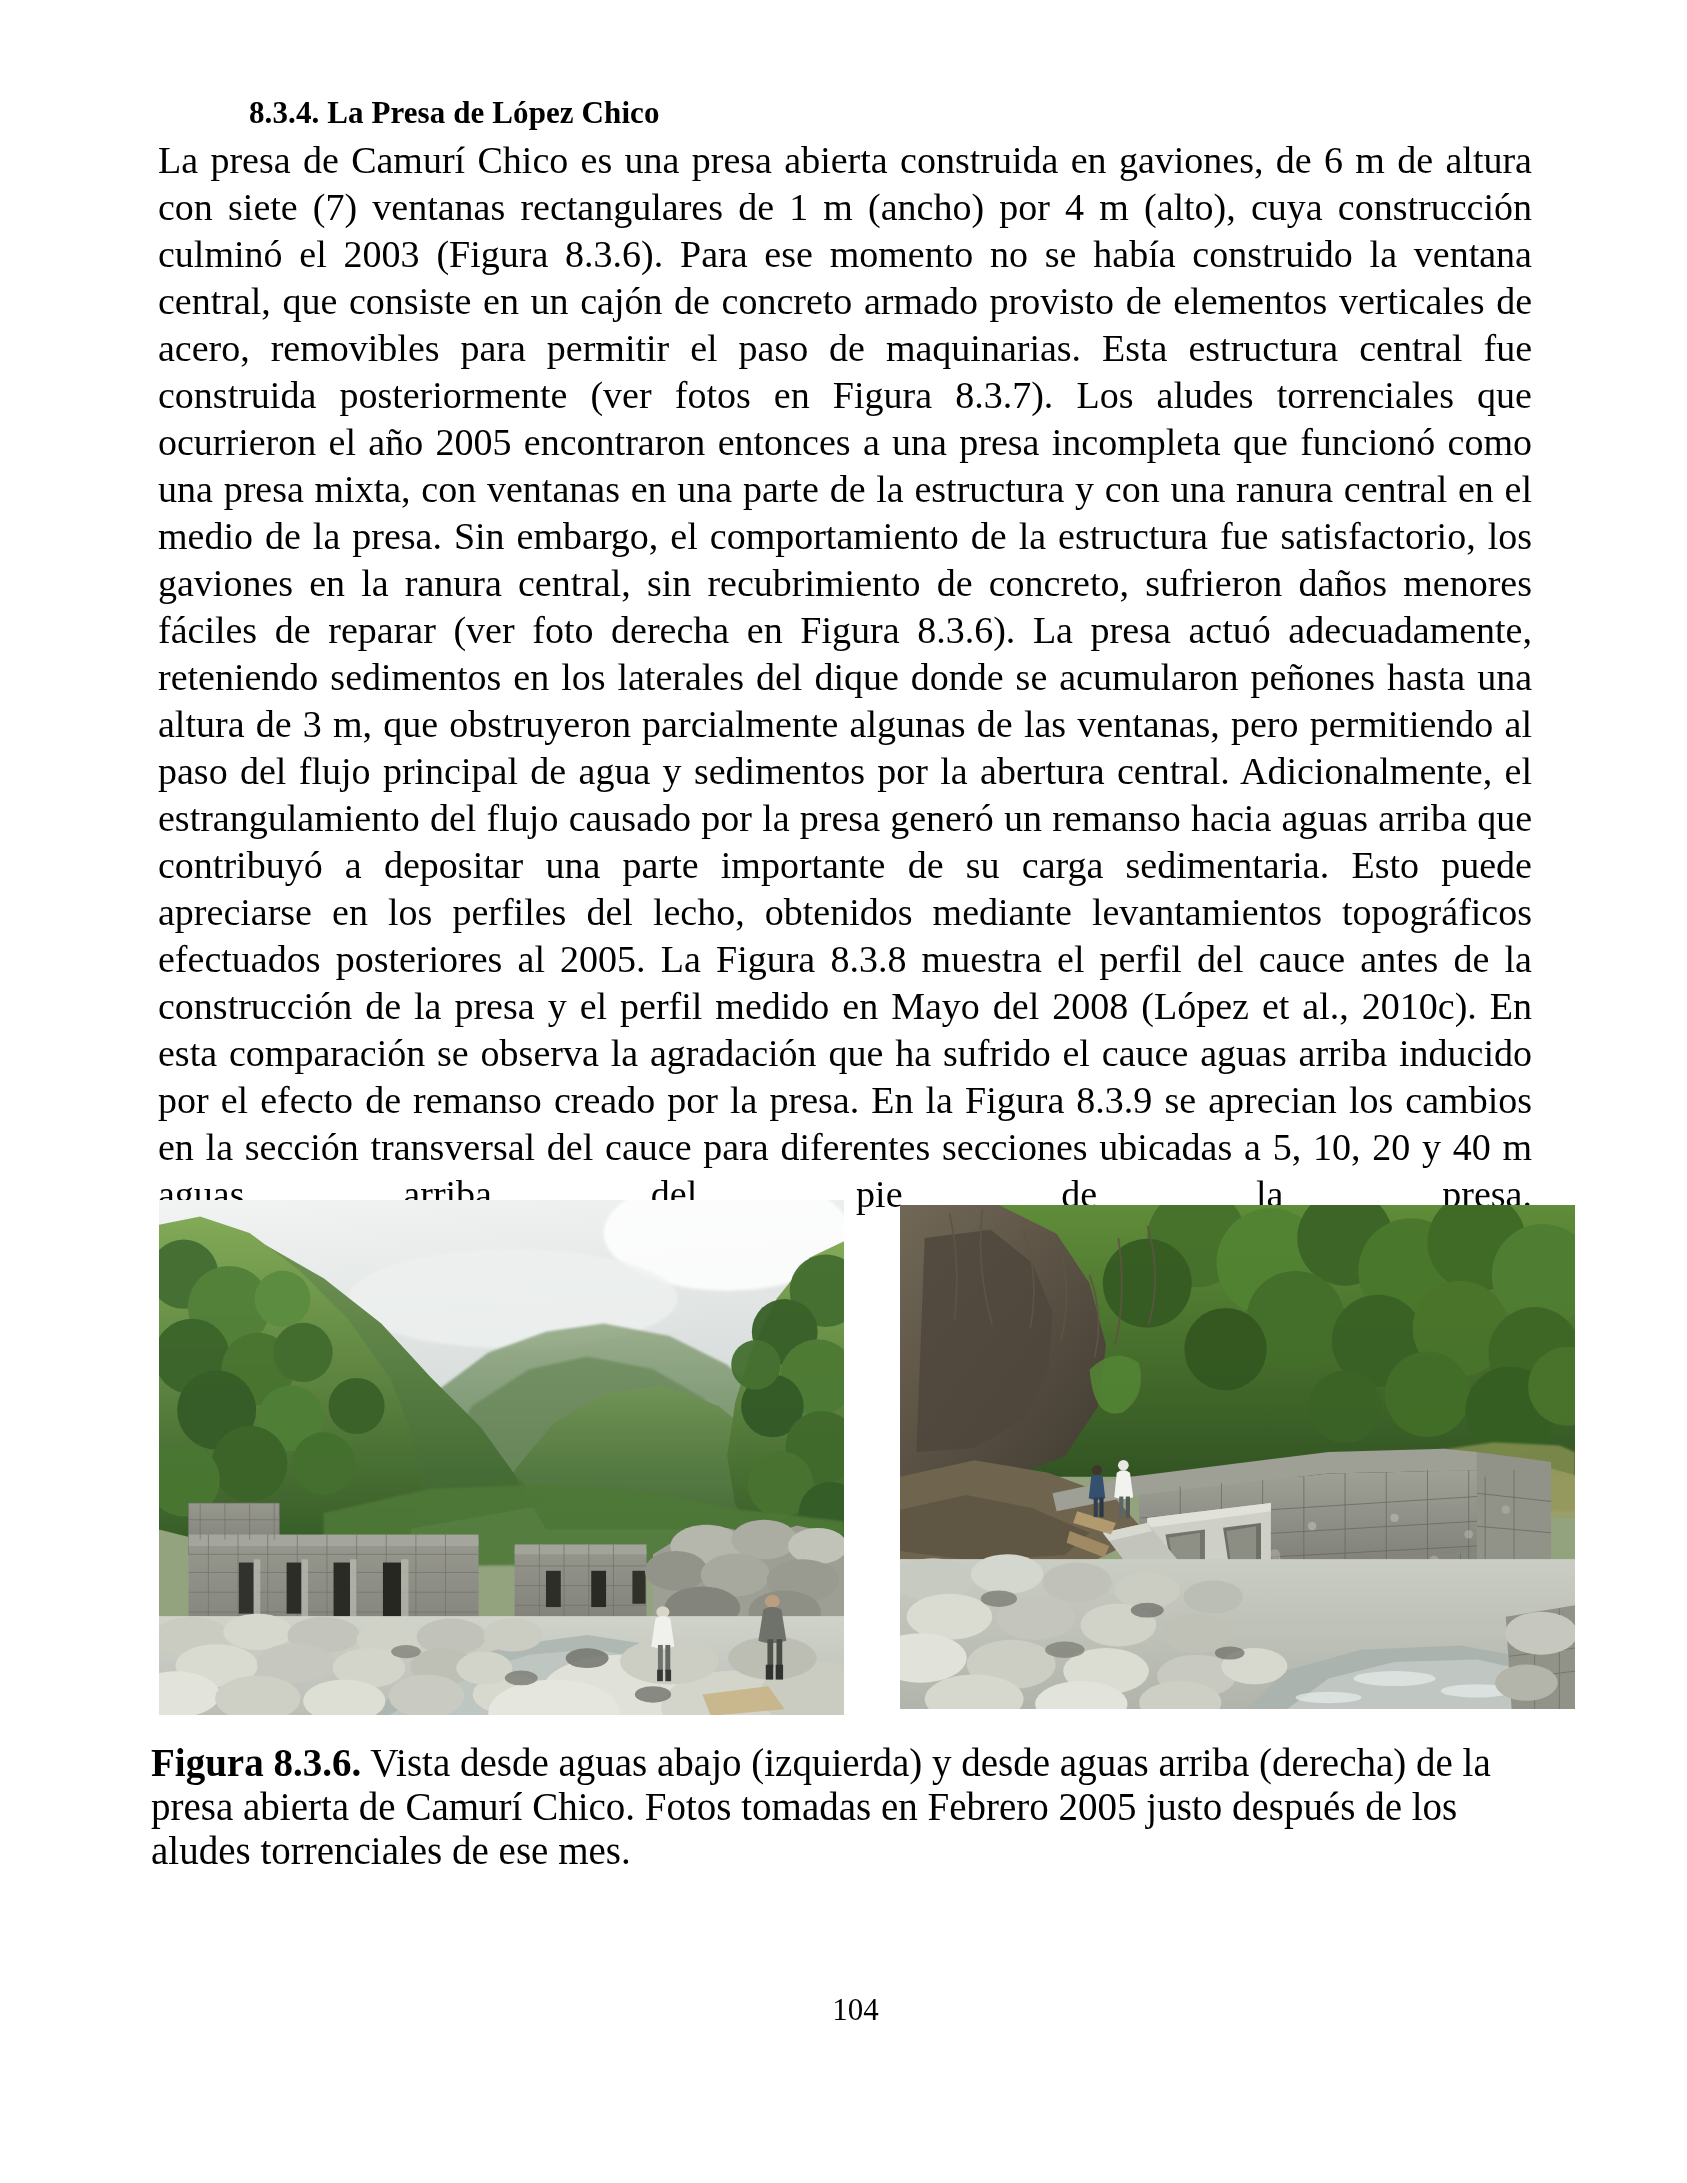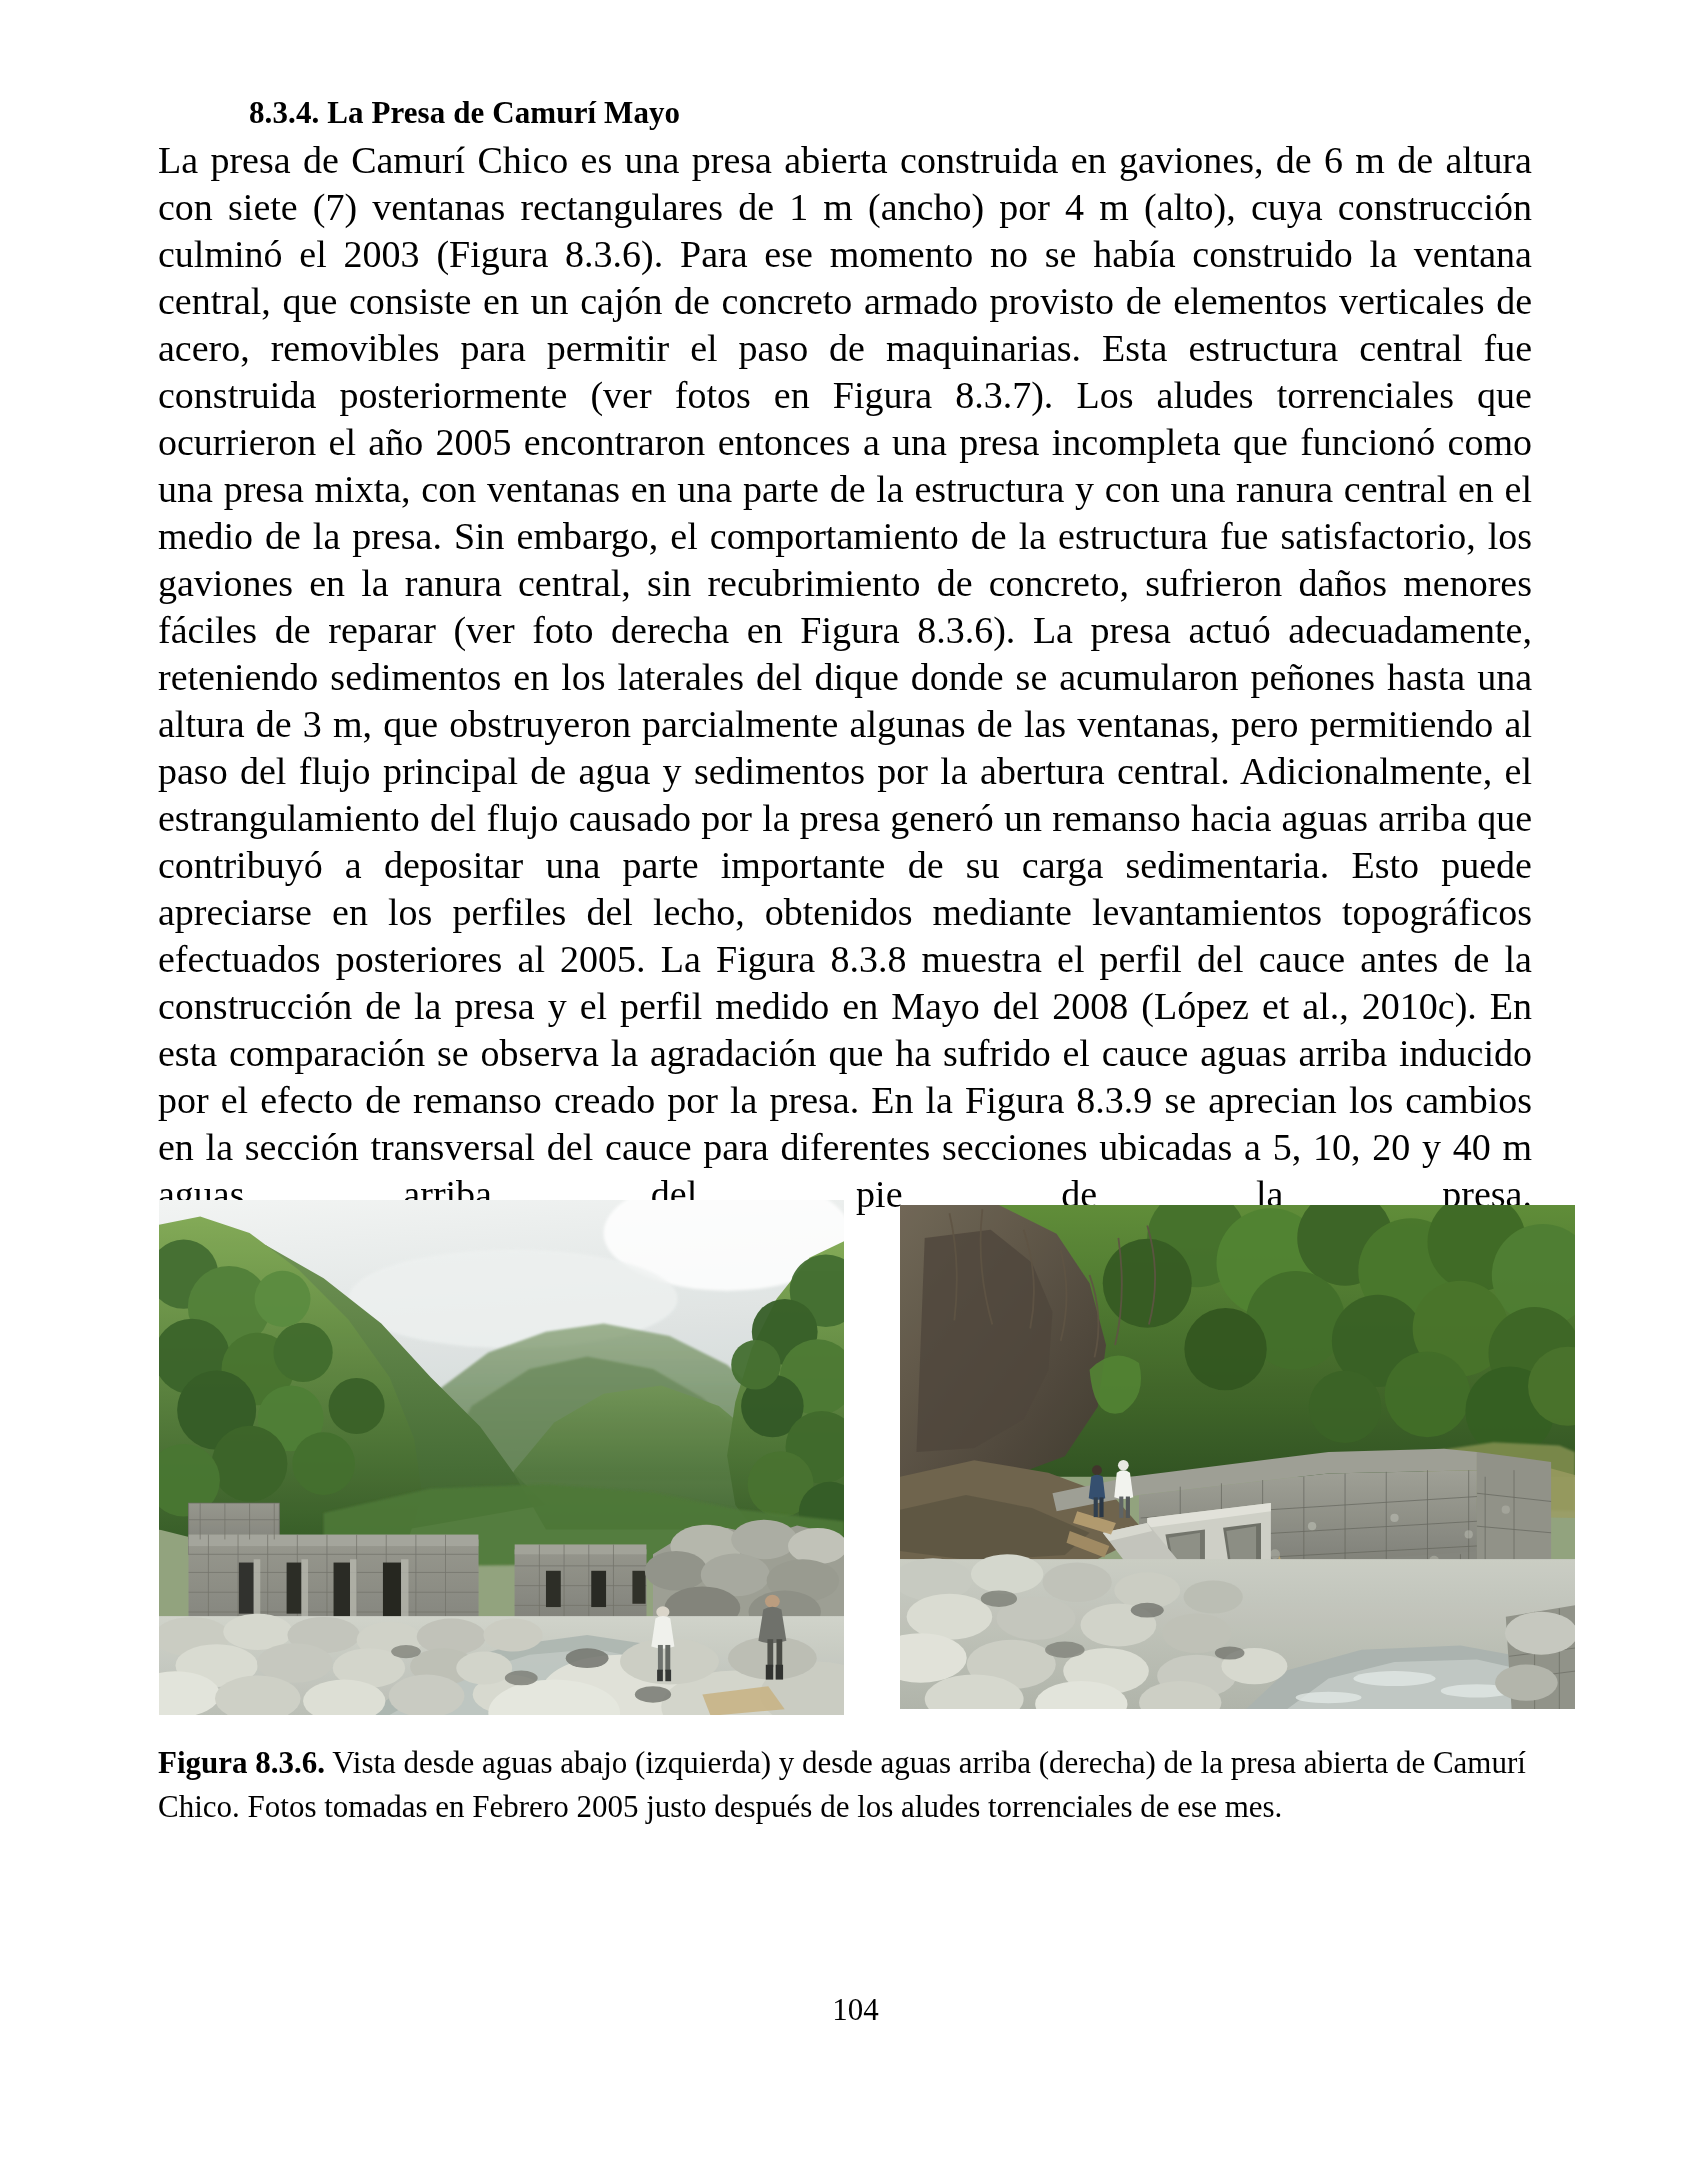--- a/index.html
+++ b/index.html
@@ -84,24 +84,24 @@
   }
   .photo canvas, .photo svg {
     display: block;
     width: 100%;
     height: 100%;
   }
 
   
   .caption {
     position: absolute;
-    left: 158px;
+    left: 151px;
     top: 1741px;
     width: 1376px;
-    font-size: 31px;
+    font-size: 39px;
     line-height: 44px;
     text-align: left;
   }
   .caption .cap-label {
     font-weight: bold;
   }
 
   
   .page-number {
     position: absolute;
@@ -112,21 +112,21 @@
     font-size: 31px;
     padding-left: 12px;
   }
 </style>
 </head>
 <body>
 
 <div class="page">
 
   <div class="content">
-    <h2 class="section-heading">8.3.4. La Presa de Camurí Mayo</h2>
+    <h2 class="section-heading">8.3.4. La Presa de López Chico</h2>
 
     <p class="body-par">La presa de Camurí Chico es una presa abierta construida en gaviones, de 6 m de altura con siete (7) ventanas rectangulares de 1 m (ancho) por 4 m (alto), cuya construcción culminó el 2003 (Figura 8.3.6). Para ese momento no se había construido la ventana central, que consiste en un cajón de concreto armado provisto de elementos verticales de acero,  removibles para permitir el paso de maquinarias.  Esta estructura central fue construida posteriormente (ver fotos en Figura 8.3.7). Los aludes torrenciales que ocurrieron el año 2005 encontraron entonces a una presa incompleta que funcionó como una presa mixta, con ventanas en una parte de la estructura y con una ranura central en el medio de la presa. Sin embargo, el comportamiento de la estructura fue satisfactorio, los gaviones en la ranura central, sin recubrimiento de concreto, sufrieron daños menores fáciles de reparar (ver foto derecha en Figura 8.3.6). La presa actuó adecuadamente, reteniendo sedimentos en los laterales del dique  donde se acumularon  peñones hasta una altura de 3 m, que obstruyeron parcialmente algunas de las ventanas, pero permitiendo al paso del flujo principal de agua y sedimentos por la abertura central. Adicionalmente, el estrangulamiento del flujo causado por la presa generó un remanso hacia aguas arriba que contribuyó a depositar una parte importante de su carga sedimentaria. Esto puede apreciarse en los perfiles del lecho, obtenidos mediante levantamientos topográficos efectuados posteriores al 2005.  La Figura 8.3.8 muestra el perfil del cauce antes de la construcción de la presa y el perfil medido en Mayo del 2008 (López et al., 2010c). En esta comparación se observa la agradación que ha sufrido el cauce aguas arriba inducido por el efecto de remanso creado por la presa. En la Figura 8.3.9 se aprecian los cambios en la sección transversal del cauce para diferentes secciones ubicadas a 5, 10, 20 y 40 m aguas arriba del pie de la presa.</p>
   </div>
 
   <div class="figure-row">
 
     <div class="photo photo-left">
       <svg viewBox="0 0 832 625" preserveAspectRatio="none">
         <defs>
           <linearGradient id="skyL" x1="0" y1="0" x2="0.2" y2="1">

